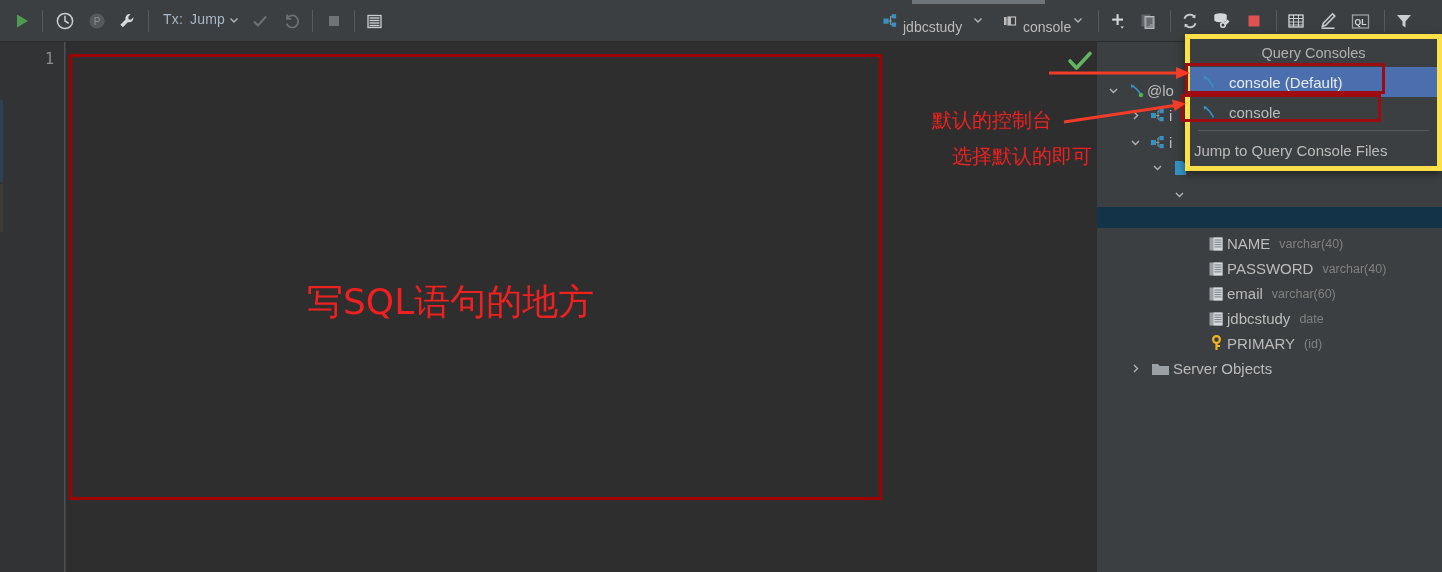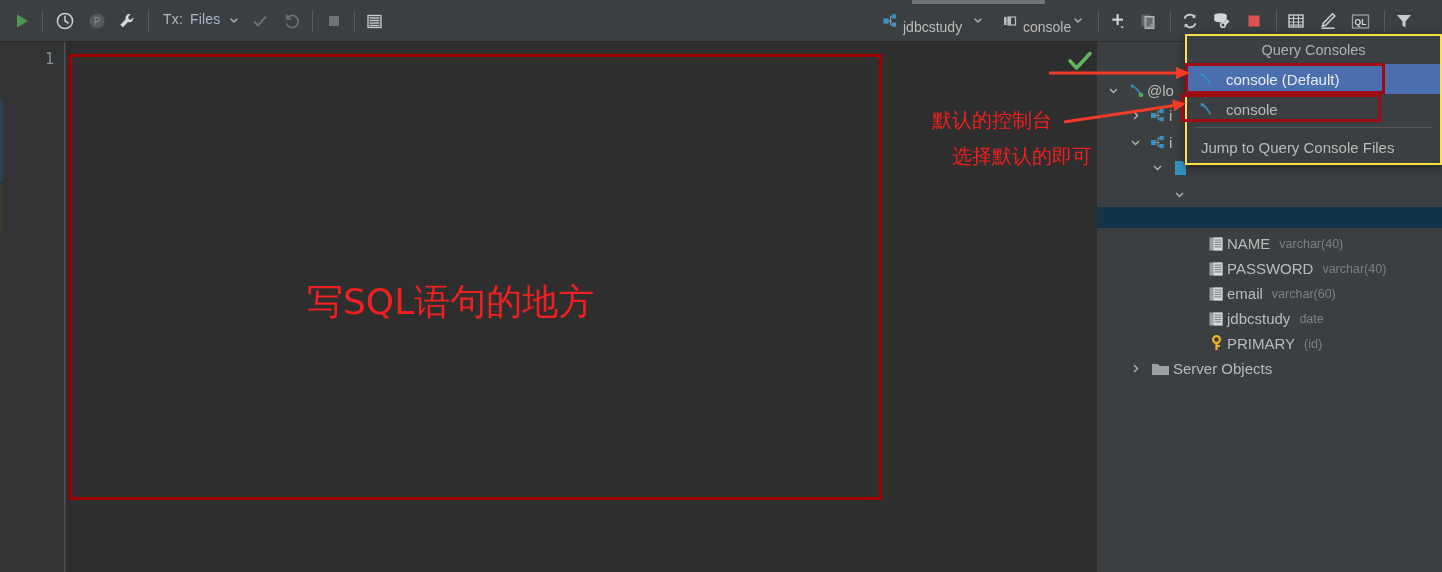--- a/index.html
+++ b/index.html
@@ -71,31 +71,31 @@
   .tree-row .tt{color:#808080;font-size:12.5px;margin-left:9px;white-space:nowrap;}
   .tree-sel{position:absolute;left:0;top:165px;width:345px;height:21px;background:#123348;}
 
   
   .okmark{position:absolute;left:1063px;top:46px;width:34px;height:30px;
           display:flex;align-items:center;justify-content:center;}
 
   
   .menu{
     position:absolute;left:1185px;top:34px;width:257px;
-    background:#3c3f41;border:2px solid #fde047;box-sizing:border-box;
+    background:#3c3f41;border:5px solid #fde047;box-sizing:border-box;
     box-shadow:0 3px 9px rgba(0,0,0,.45);
   }
   .menu-title{height:28px;line-height:28px;text-align:center;color:#b0b0b0;font-size:14.5px;}
   .menu-item{height:30px;display:flex;align-items:center;padding-left:11px;box-sizing:border-box;}
   .menu-item .mi-ic{width:28px;display:flex;align-items:center;}
   .menu-item .mi-lbl{color:#bbbbbb;font-size:15px;white-space:nowrap;}
   .menu-item.sel{background:#4b6eaf;}
   .menu-item.sel .mi-lbl{color:#e8ecf0;}
   .menu-div{height:1px;background:#555a5c;margin:3px 8px;}
-  .menu-item.plain{padding-left:14px;}
+  .menu-item.plain{padding-left:4px;}
 
   
   .hl{position:absolute;border:3px solid #9e0b10;box-sizing:border-box;pointer-events:none;}
   .hl-new{left:1185px;top:63px;width:200px;height:31px;}
   .hl-def{left:1181px;top:94px;width:200px;height:28px;}
 
   
   .anno{position:absolute;color:#f02020;font-size:20px;white-space:nowrap;
         font-family:"DejaVu Sans","Liberation Sans",sans-serif;}
   .anno-1{left:868px;top:63px;}
@@ -137,21 +137,21 @@
     </div>
 
     <div class="ic" style="left:114px;top:8px;width:26px;height:26px;">
       <svg width="20" height="20" viewBox="0 0 20 20">
         <path d="M13.4 3.2a4.2 4.2 0 0 0-4.9 5.3L3.3 13.7l2.6 2.6 5.2-5.2a4.2 4.2 0 0 0 5.3-4.9l-2.5 2.5-2.2-.5-.5-2.2z" fill="#d4d9dc"></path>
       </svg>
     </div>
     <div class="tb-sep" style="left:148px;"></div>
 
     <div class="tx-label" style="left:163px;">Tx:</div>
-    <div class="tx-label tx-auto" style="left:190px;">Files</div>
+    <div class="tx-label tx-auto" style="left:190px;">Jump</div>
     <div class="ic chev" style="left:228px;">
       <svg width="12" height="12" viewBox="0 0 12 12">
           <path d="M2.5 4.5 L6 8 L9.5 4.5" fill="none" stroke="#b0b4b7" stroke-width="1.4"></path>
         </svg>
     </div>
 
     <div class="ic" style="left:248px;top:9px;width:24px;height:24px;">
       <svg width="18" height="18" viewBox="0 0 18 18">
           <path d="M3 9.5 L7 13.5 L15 4.5" fill="none" stroke="#6b7174" stroke-width="2"></path>
         </svg>

